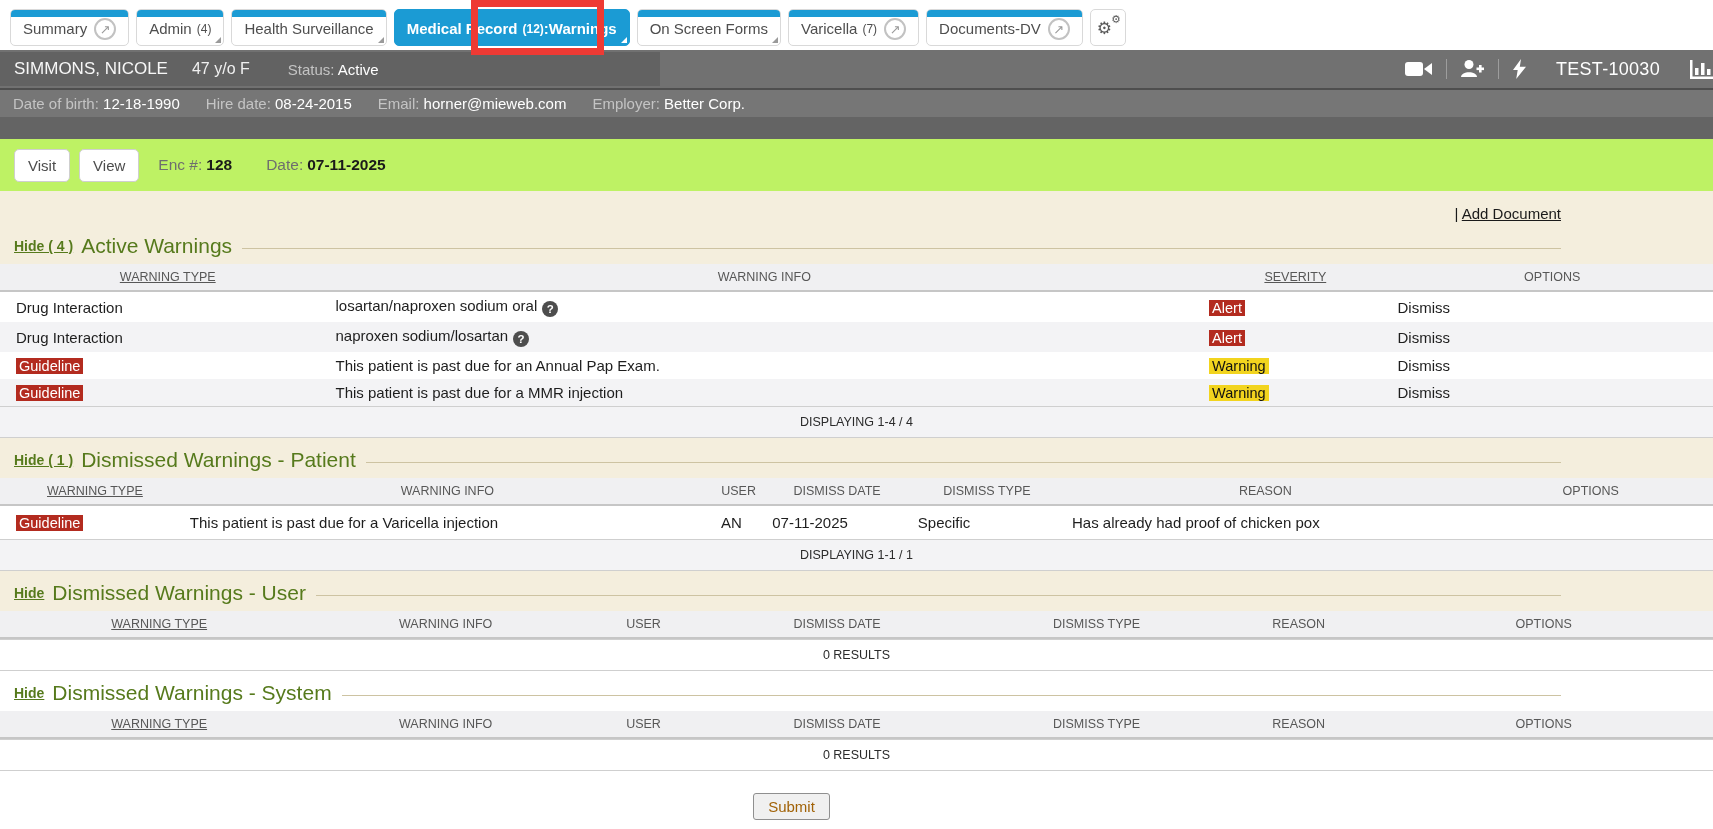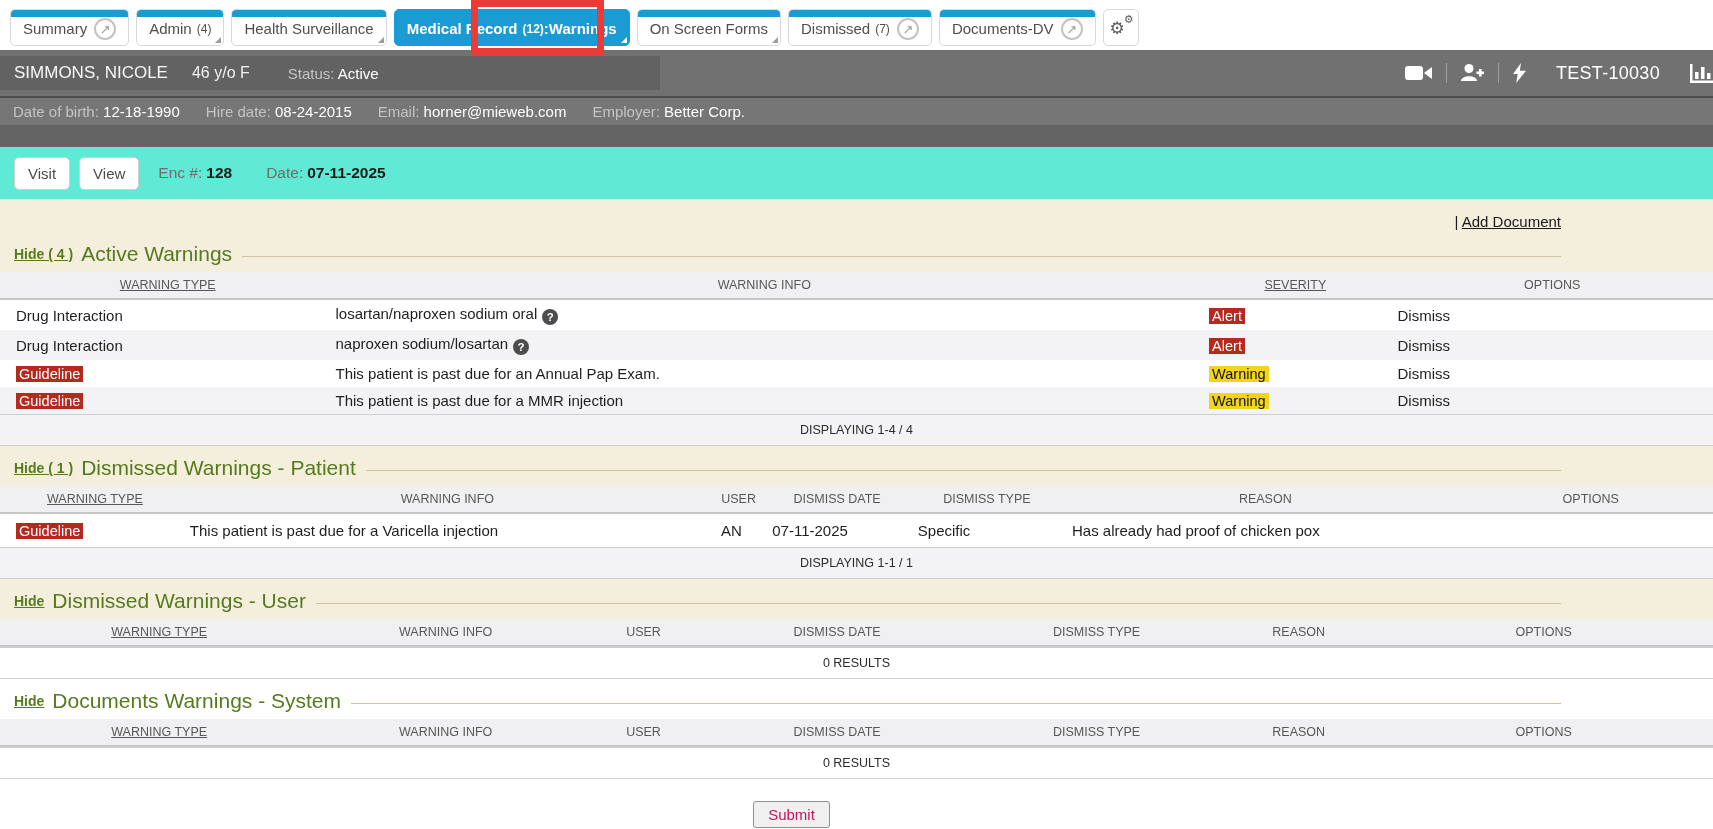--- a/index.html
+++ b/index.html
@@ -27,39 +27,39 @@
     background:#fff; color:#5a5a5a; cursor:pointer; font-family:"DejaVu Sans", sans-serif; }
   .gearbtn .g1 { position:absolute; left:6px; top:8px; font-size:17px; }
   .gearbtn .g2 { position:absolute; right:4px; top:3px; font-size:11px; }
 
   
   .red-box { position:absolute; left:471px; top:0px; width:133px; height:55px;
     border:7px solid #ee3a34; z-index:50; pointer-events:none; }
 
   
   .pt-header { position:relative; }
-  .pt-row1 { height:46px; background:#717171; display:flex; align-items:center; color:#fff; }
+  .pt-row1 { height:38px; background:#717171; display:flex; align-items:center; color:#fff; }
   .pt-row1 .nameblock { height:34px; background:#626262; display:flex; align-items:center;
     padding:0 20px 0 14px; min-width:660px; }
   .pt-name { font-size:17px; color:#f7f7f7; }
   .pt-agesex { font-size:16px; margin-left:24px; color:#f0f0f0; }
   .lab { color:#c4c4c4; }
   .pt-status { font-size:15px; margin-left:38px; }
   .pt-right { margin-left:auto; display:flex; align-items:center; gap:14px; padding-right:0; }
   .hicon { display:flex; align-items:center; cursor:pointer; }
   .hsep { width:1px; height:20px; background:#9d9d9d; }
   .pt-id { font-size:18px; color:#fff; letter-spacing:.3px; margin:0 16px; }
   .chart-ic { margin-right:-7px; }
   .pt-row2 { height:29px; background:#767676; border-top:2px solid #4e4e4e;
     display:flex; align-items:center; font-size:15px; color:#fff; padding-left:13px; gap:26px; }
   .pt-row2 .pair span.v { color:#fff; }
   .pt-row3 { height:22px; background:#646464; }
 
   
-  .visit-row { height:52px; background:#5eead4; display:flex; align-items:center; padding-left:14px; }
+  .visit-row { height:52px; background:#bef264; display:flex; align-items:center; padding-left:14px; }
   .btn-sm { background:#fff; border:1px solid #cfcfcf; border-radius:5px; color:#4c4c4c;
     font-size:15px; padding:7px 13px; margin-right:9px; cursor:pointer;
     font-family:"Liberation Sans", sans-serif; }
   .enc { font-size:15.5px; margin-left:10px; color:#6e6e6e; }
   .enc b { color:#1a1a1a; margin-left:4px; }
   .enc + .enc { margin-left:34px; }
 
   
   .content { background:#f4eedd; height:432px; padding-top:8px; position:relative; }
 
@@ -92,21 +92,21 @@
   .badge-yellow { background:#f2d41e; color:#111; }
   .help-ic { display:inline-block; width:16px; height:16px; border-radius:50%; background:#4d4d4d;
     color:#fff; font-size:11.5px; font-weight:bold; text-align:center; line-height:16px;
     margin-left:5px; vertical-align:-2px; cursor:pointer; }
   .dismiss-link { cursor:pointer; }
   .del-wrap { display:flex; align-items:center; gap:5px; }
   .del-wrap input { width:14px; height:14px; }
 
   .submit-row { text-align:center; margin:22px 130px 0 0; }
   .submit-btn { background:#f0f0f0; border:1px solid #8f8f8f; border-radius:3px; font-size:15px;
-    padding:4px 14px; cursor:pointer; font-family:"Liberation Sans", sans-serif; color:#be185d; }
+    padding:4px 14px; cursor:pointer; font-family:"Liberation Sans", sans-serif; color:#a16207; }
   .foot-note { font-size:13px; color:#111; padding:22px 0 0 9px; }
 
   svg { display:block; }
 </style>
 </head>
 <body>
 
 <div class="topline"></div>
 
 <div class="tabbar">
@@ -127,41 +127,41 @@
     <span>Medical Record</span>
     <span class="cnt">(12)</span>
     <span style="margin-left:-7px">:Warnings</span>
     <span class="caret"></span>
   </div>
   <div class="tab">
     <span>On Screen Forms</span>
     <span class="caret"></span>
   </div>
   <div class="tab">
-    <span>Dismissed</span>
+    <span>Varicella</span>
     <span class="cnt">(7)</span>
     <span class="ext-circle">↗</span>
   </div>
   <div class="tab">
     <span>Documents-DV</span>
     <span class="ext-circle">↗</span>
   </div>
   <div class="gearbtn">
     <span class="g1">⚙</span>
     <span class="g2">⚙</span>
   </div>
 </div>
 
 <div class="red-box"></div>
 
 <div class="pt-header">
   <div class="pt-row1">
     <div class="nameblock">
       <span class="pt-name">SIMMONS, NICOLE</span>
-      <span class="pt-agesex">46 y/o F</span>
+      <span class="pt-agesex">47 y/o F</span>
       <span class="pt-status">
         <span class="lab">Status:</span>
         <span>Active</span>
       </span>
     </div>
     <div class="pt-right">
       <span class="hicon">
         <svg width="27" height="16" fill="#fff">
             <rect x="0" y="1" width="18" height="14" rx="3"></rect>
             <path d="M19 8 L27 2 V14 Z"></path>
@@ -311,21 +311,21 @@
       <div><span>DISMISS DATE</span></div>
       <div><span>DISMISS TYPE</span></div>
       <div><span>REASON</span></div>
       <div><span>OPTIONS</span></div>
     </div>
     <div class="tfoot" style="background:#fff;">0 RESULTS</div>
   </div>
 
   <div class="sect-head">
     <span class="hide-link">Hide</span>
-    <span class="sect-title">Documents Warnings - System</span>
+    <span class="sect-title">Dismissed Warnings - System</span>
     <span class="sect-line"></span>
   </div>
   <div class="tbl tbl-us">
     <div class="trow thead">
       <div><span class="sortable">WARNING TYPE</span></div>
       <div><span>WARNING INFO</span></div>
       <div><span>USER</span></div>
       <div><span>DISMISS DATE</span></div>
       <div><span>DISMISS TYPE</span></div>
       <div><span>REASON</span></div>

